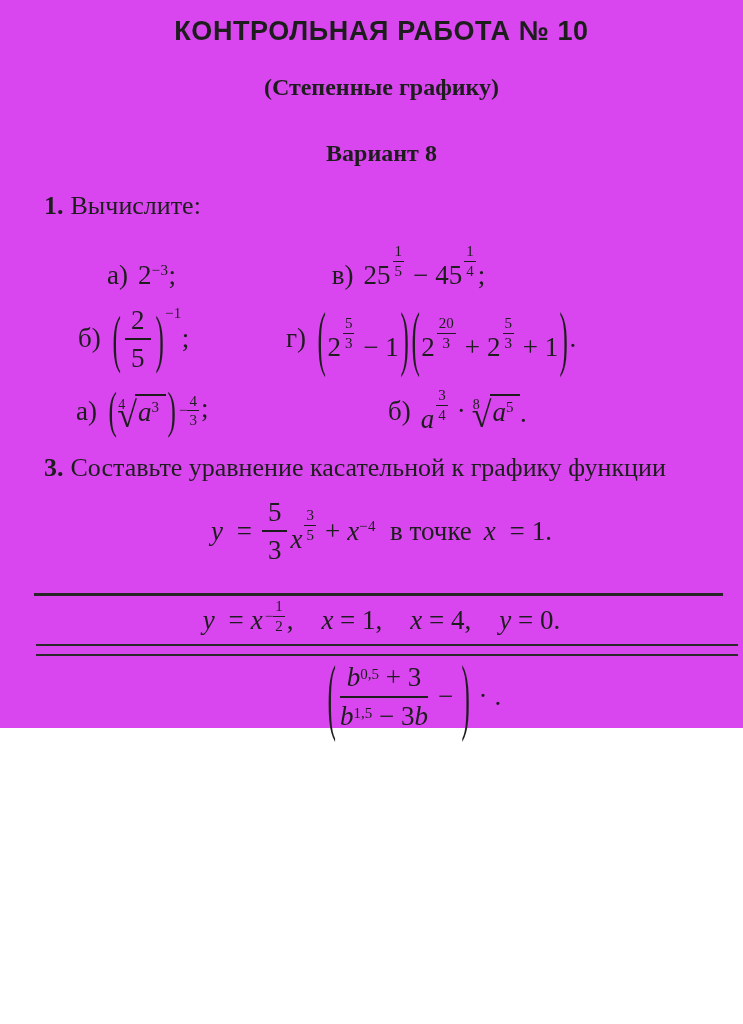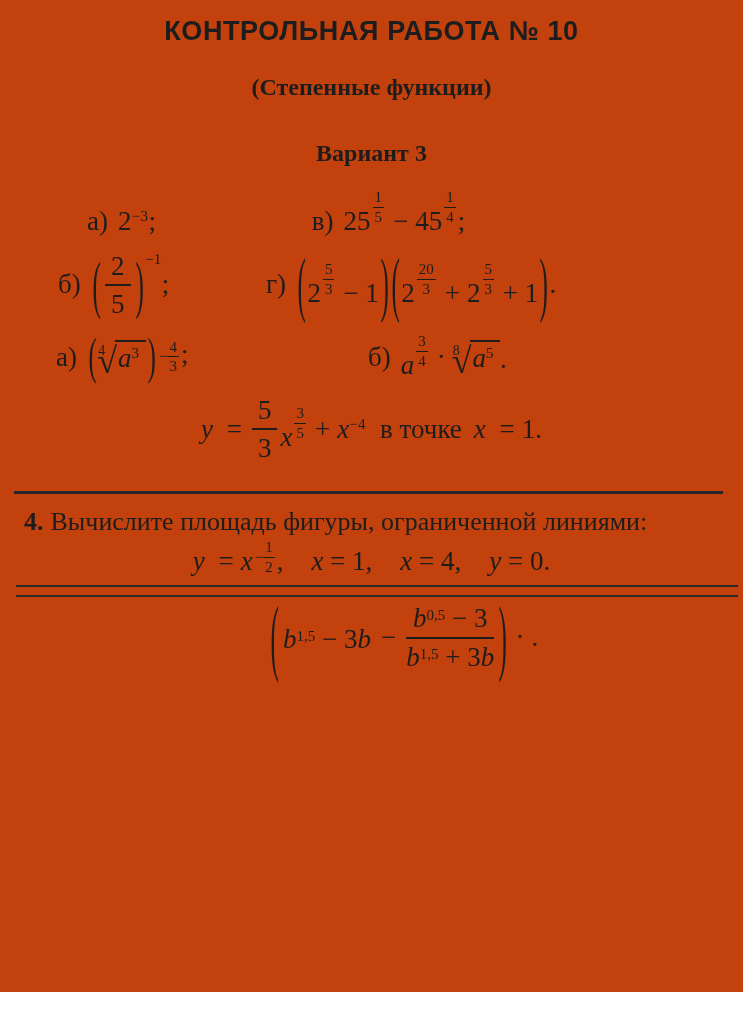--- a/index.html
+++ b/index.html
@@ -2,21 +2,21 @@
 <html><head>
 <meta charset="utf-8">
 <style>
   * { margin: 0; padding: 0; box-sizing: border-box; }
   html, body { background: #ffffff; }
   body {
     width: 743px; height: 1024px; overflow: hidden;
     color: #1d1d1d;
     font-family: "Liberation Serif", "DejaVu Serif", serif;
   }
-  .page { width: 743px; height: 992px; background: #c2410c; position: relative; }
+  .page { width: 743px; height: 728px; background: #d946ef; position: relative; padding-left: 20px; }
 
   
   .title {
     font-family: "Liberation Sans", "DejaVu Sans", sans-serif;
     font-weight: 700; font-size: 27px; letter-spacing: 0.6px;
     text-align: center; padding-top: 16px;
   }
   .subtitle { font-weight: 700; font-size: 24px; text-align: center; margin-top: 27px; }
   .variant  { font-weight: 700; font-size: 24px; text-align: center; margin-top: 39px; }
 
@@ -89,23 +89,24 @@
   
   .rule-single { height: 3px; background: #262626; margin: 28px 20px 0 14px; }
   .rule-double { height: 12px; border-top: 2px solid #2a2a2a; border-bottom: 2px solid #2a2a2a; margin: 8px 5px 0 16px; }
 </style>
 </head>
 <body>
 
 <main class="page">
 
   <h1 class="title">КОНТРОЛЬНАЯ РАБОТА № 10</h1>
-  <h2 class="subtitle">(Степенные функции)</h2>
-  <h3 class="variant">Вариант 3</h3>
-
+  <h2 class="subtitle">(Степенные графику)</h2>
+  <h3 class="variant">Вариант 8</h3>
+
+  <p class="phead mt-p1"><span class="pnum">1.</span><span>Вычислите:</span></p>
 
   <div class="row1">
     <span class="col-a">
       <span class="lbl">а)</span><span>2</span><sup class="sup">−3</sup><span>;</span>
     </span><span>
       <span class="lbl">в)</span><span>25</span><span class="expfrac"><span class="fn">1</span><span class="fd">5</span></span><span class="op">−</span><span>45</span><span class="expfrac"><span class="fn">1</span><span class="fd">4</span></span><span>;</span>
     </span>
   </div>
 
   <div class="rowf row2 math">
@@ -150,59 +151,56 @@
     </span>
     <span class="mrowc">
       <span class="lbl">б)</span>
       <span class="iw"><i>a</i><span class="expfrac"><span class="fn">3</span><span class="fd">4</span></span></span>
       <span class="op">·</span>
       <span class="iw rad"><sup class="ridx">8</sup><span class="rsgn">√</span><span class="rtop"><i>a</i><sup class="sup">5</sup></span></span>
       <span class="as-bot">.</span>
     </span>
   </div>
 
+  <p class="phead mt-p3"><span class="pnum">3.</span><span>Составьте уравнение касательной к графику функции</span></p>
 
   <div class="fcenter math mt-f3">
     <span class="iw"><i>y</i> <span class="op">=</span></span>
     <span class="dfrac">
         <span class="fn">5</span>
         <span class="fd">3</span>
       </span>
     <span class="iw"><i>x</i><span class="expfrac"><span class="fn">3</span><span class="fd">5</span></span></span>
     <span class="op">+</span>
     <span class="iw"><i>x</i><sup class="sup">−4</sup></span>
     <span class="mid">в точке</span>
     <span class="iw"><i>x</i> <span class="op">=</span><span>1</span><span>.</span></span>
   </div>
 
   <div class="rule-single"></div>
 
-  <p class="phead mt-p4"><span class="pnum">4.</span><span>Вычислите площадь фигуры, ограниченной линиями:</span></p>
 
   <div class="fline mt-f4">
     <i>y</i> <span class="op">=</span><i>x</i><span class="expgrp">
         <span>−</span>
         <span class="stk">
           <span class="fn">1</span>
           <span class="fd">2</span>
         </span>
       </span><span>,</span><span class="gap"></span><i>x</i> <span>= 1,</span><span class="gap"></span><i>x</i> <span>= 4,</span><span class="gap"></span><i>y</i> <span>= 0.</span>
   </div>
 
   <div class="rule-double"></div>
 
 
   <div class="fcenter math mt-f5">
     <span class="tp" style="--s:3.0">(</span>
     <span class="dfrac">
+        <span class="fn"><i>b</i><sup class="sup5">0,5</sup> <span>+ 3</span></span>
         <span class="fd"><i>b</i><sup class="sup5">1,5</sup> <span>− 3</span><i>b</i></span>
       </span>
     <span class="op">−</span>
-    <span class="dfrac">
-        <span class="fn"><i>b</i><sup class="sup5">0,5</sup> <span>− 3</span></span>
-        <span class="fd"><i>b</i><sup class="sup5">1,5</sup> <span>+ 3</span><i>b</i></span>
-      </span>
     <span class="tp" style="--s:3.0">)</span>
     <span class="op">·</span>
     <span>.</span>
   </div>
 
 </main>
 
 </body></html>

